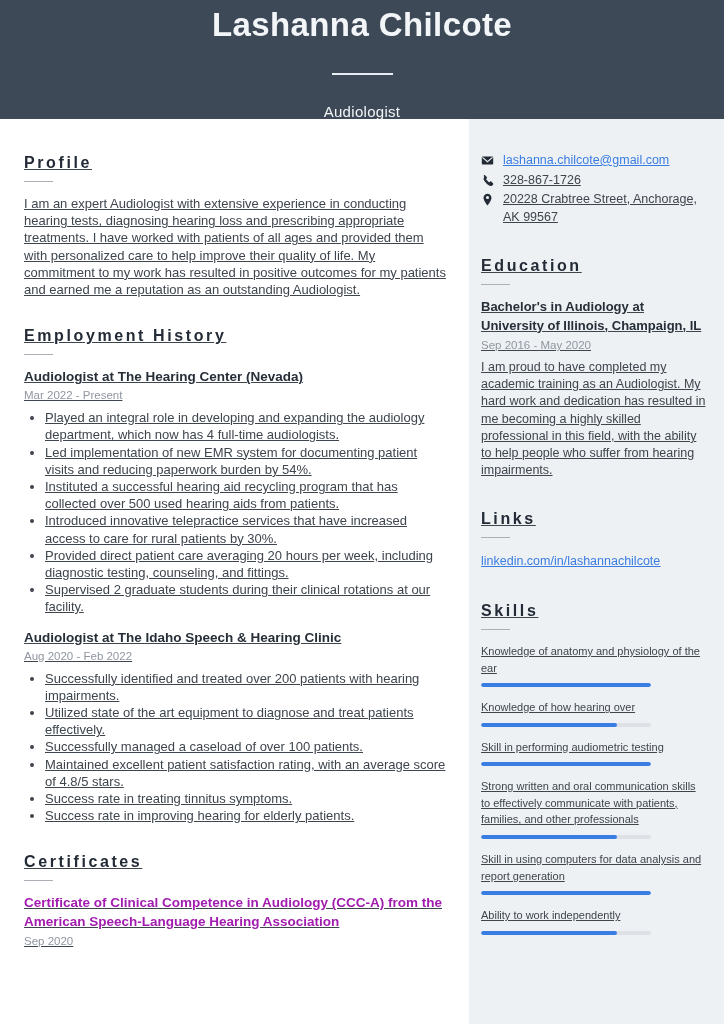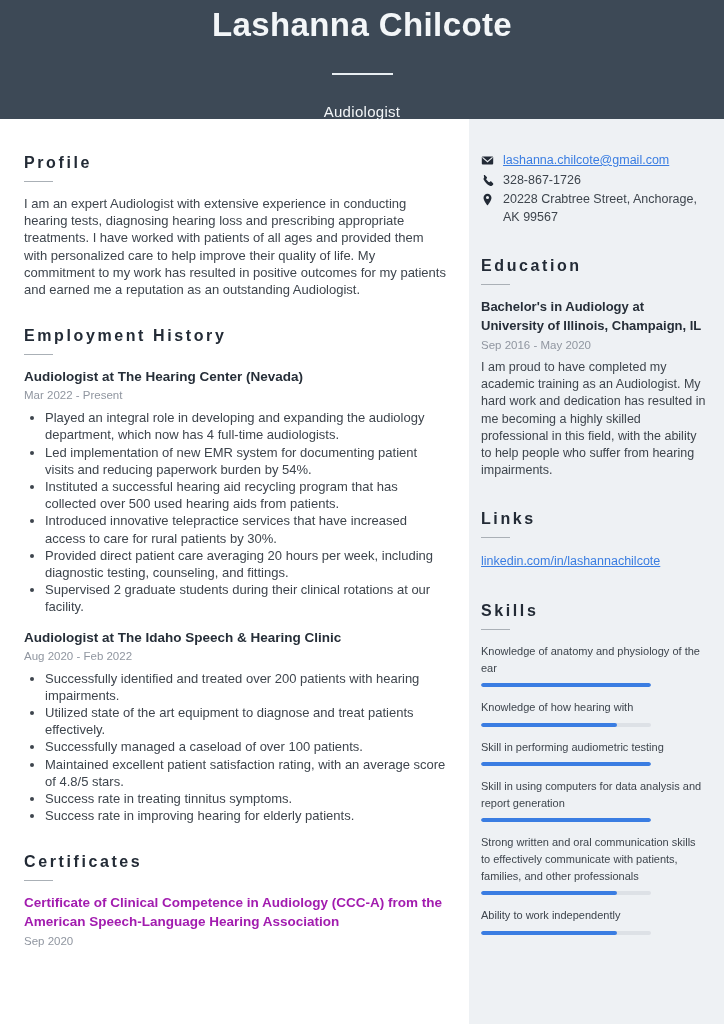--- a/index.html
+++ b/index.html
@@ -18,21 +18,21 @@
     height: 119px; flex: 0 0 119px;
     background: #3d4956;
     color: #f3f6f8;
     display: flex; flex-direction: column; align-items: center; justify-content: space-between;
   }
   .name { font-size: 33px; font-weight: bold; letter-spacing: 0.4px; line-height: 1; margin-top: 8px; }
   .header-divider { width: 61px; height: 2px; background: #e9eef2; margin: 12px 0 10px; }
   .person-title { font-size: 15px; letter-spacing: 0.3px; line-height: 1; }
 
   
-  .content { flex: 1 1 auto; display: flex; min-height: 0; }
+  .content { flex: 1 1 auto; display: flex; min-height: 0; text-decoration: underline; }
   .main { flex: 1 1 auto; padding: 34px 22px 20px 24px; }
   .sidebar { width: 255px; flex: 0 0 255px; background: #eef1f4; padding: 33px 18px 20px 12px; }
 
   
   .section-heading {
     font-size: 16px; font-weight: bold; letter-spacing: 2.6px;
     color: #232b36; margin: 0; line-height: 19px;
   }
   .rule { width: 29px; height: 0; border: none; border-top: 1.5px solid #aab0b6; margin: 9px 0 13px 0; }
 
@@ -175,41 +175,41 @@
         <h2 class="section-heading">Skills</h2>
         <hr class="rule">
 
         <div class="skill">
           <p class="skill-label">Knowledge of anatomy and physiology of the ear</p>
           <div class="skill-bar">
               <div class="skill-fill" style="width: 100%;"></div>
             </div>
         </div>
         <div class="skill">
-          <p class="skill-label">Knowledge of how hearing with</p>
+          <p class="skill-label">Knowledge of how hearing over</p>
           <div class="skill-bar">
               <div class="skill-fill" style="width: 80%;"></div>
             </div>
         </div>
         <div class="skill">
           <p class="skill-label">Skill in performing audiometric testing</p>
           <div class="skill-bar">
               <div class="skill-fill" style="width: 100%;"></div>
             </div>
         </div>
         <div class="skill">
+          <p class="skill-label">Strong written and oral communication skills to effectively communicate with patients, families, and other professionals</p>
+          <div class="skill-bar">
+              <div class="skill-fill" style="width: 80%;"></div>
+            </div>
+        </div>
+        <div class="skill">
           <p class="skill-label">Skill in using computers for data analysis and report generation</p>
           <div class="skill-bar">
               <div class="skill-fill" style="width: 100%;"></div>
-            </div>
-        </div>
-        <div class="skill">
-          <p class="skill-label">Strong written and oral communication skills to effectively communicate with patients, families, and other professionals</p>
-          <div class="skill-bar">
-              <div class="skill-fill" style="width: 80%;"></div>
             </div>
         </div>
         <div class="skill">
           <p class="skill-label">Ability to work independently</p>
           <div class="skill-bar">
               <div class="skill-fill" style="width: 80%;"></div>
             </div>
         </div>
       </div>
 

